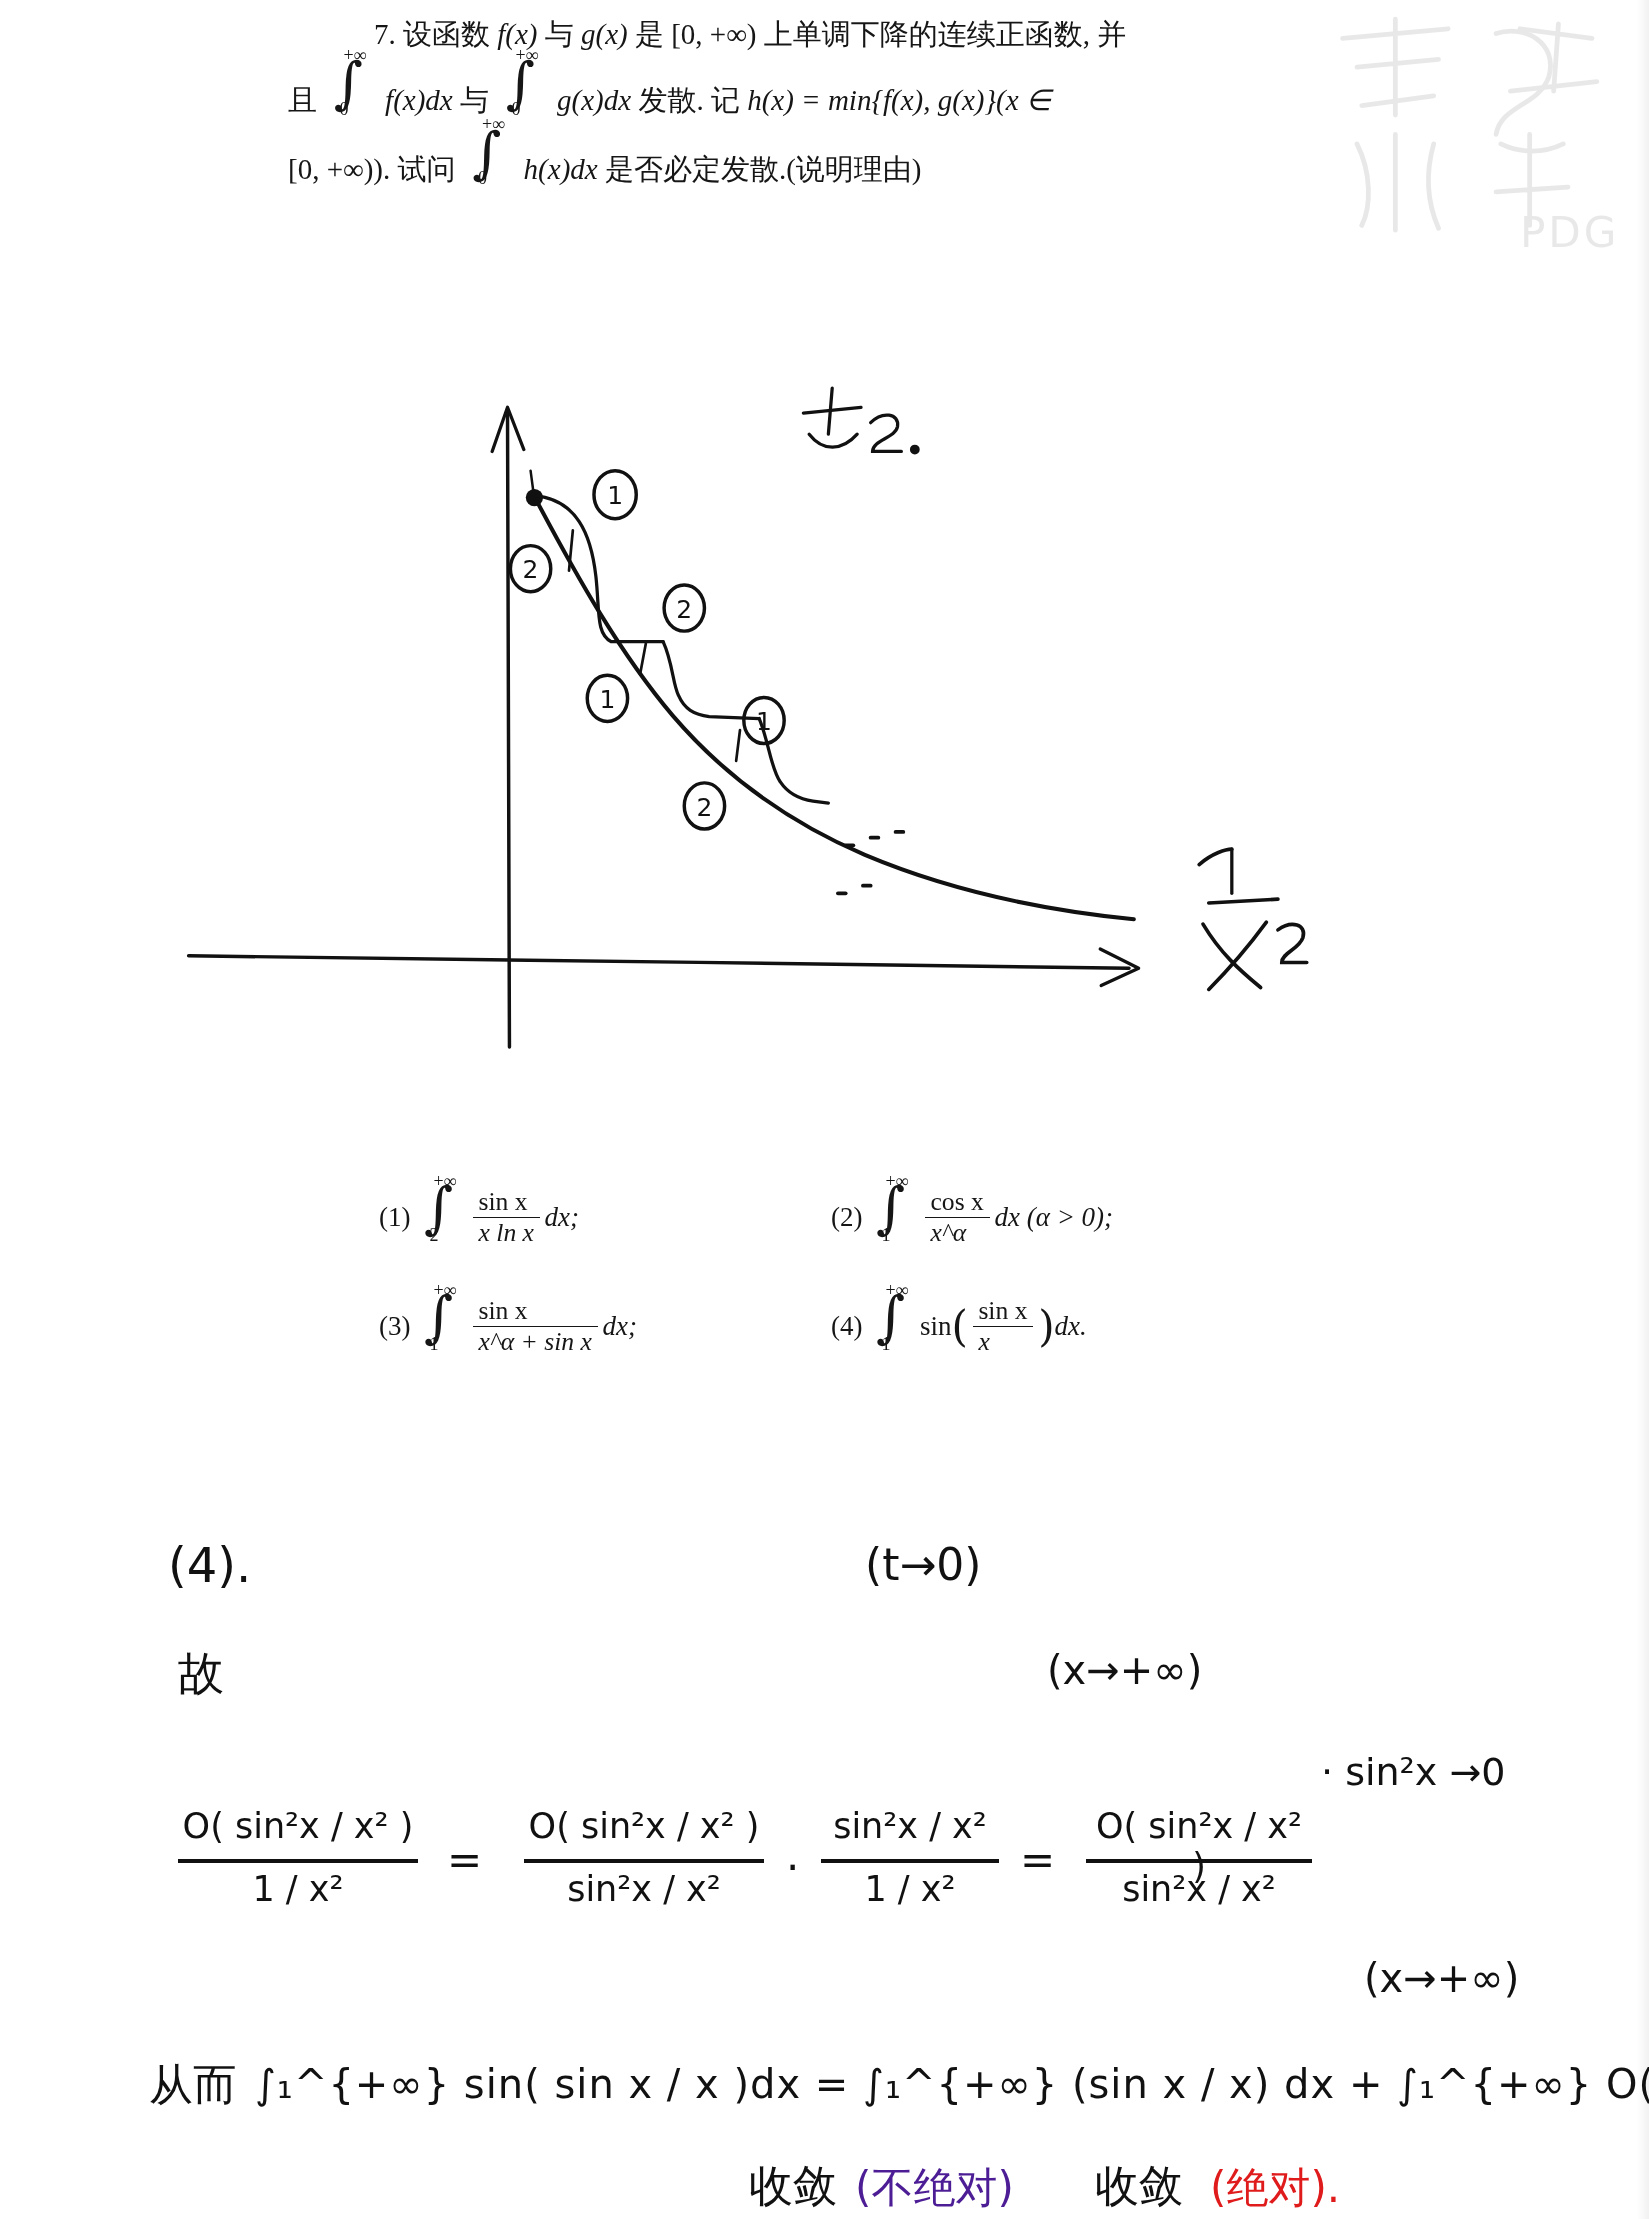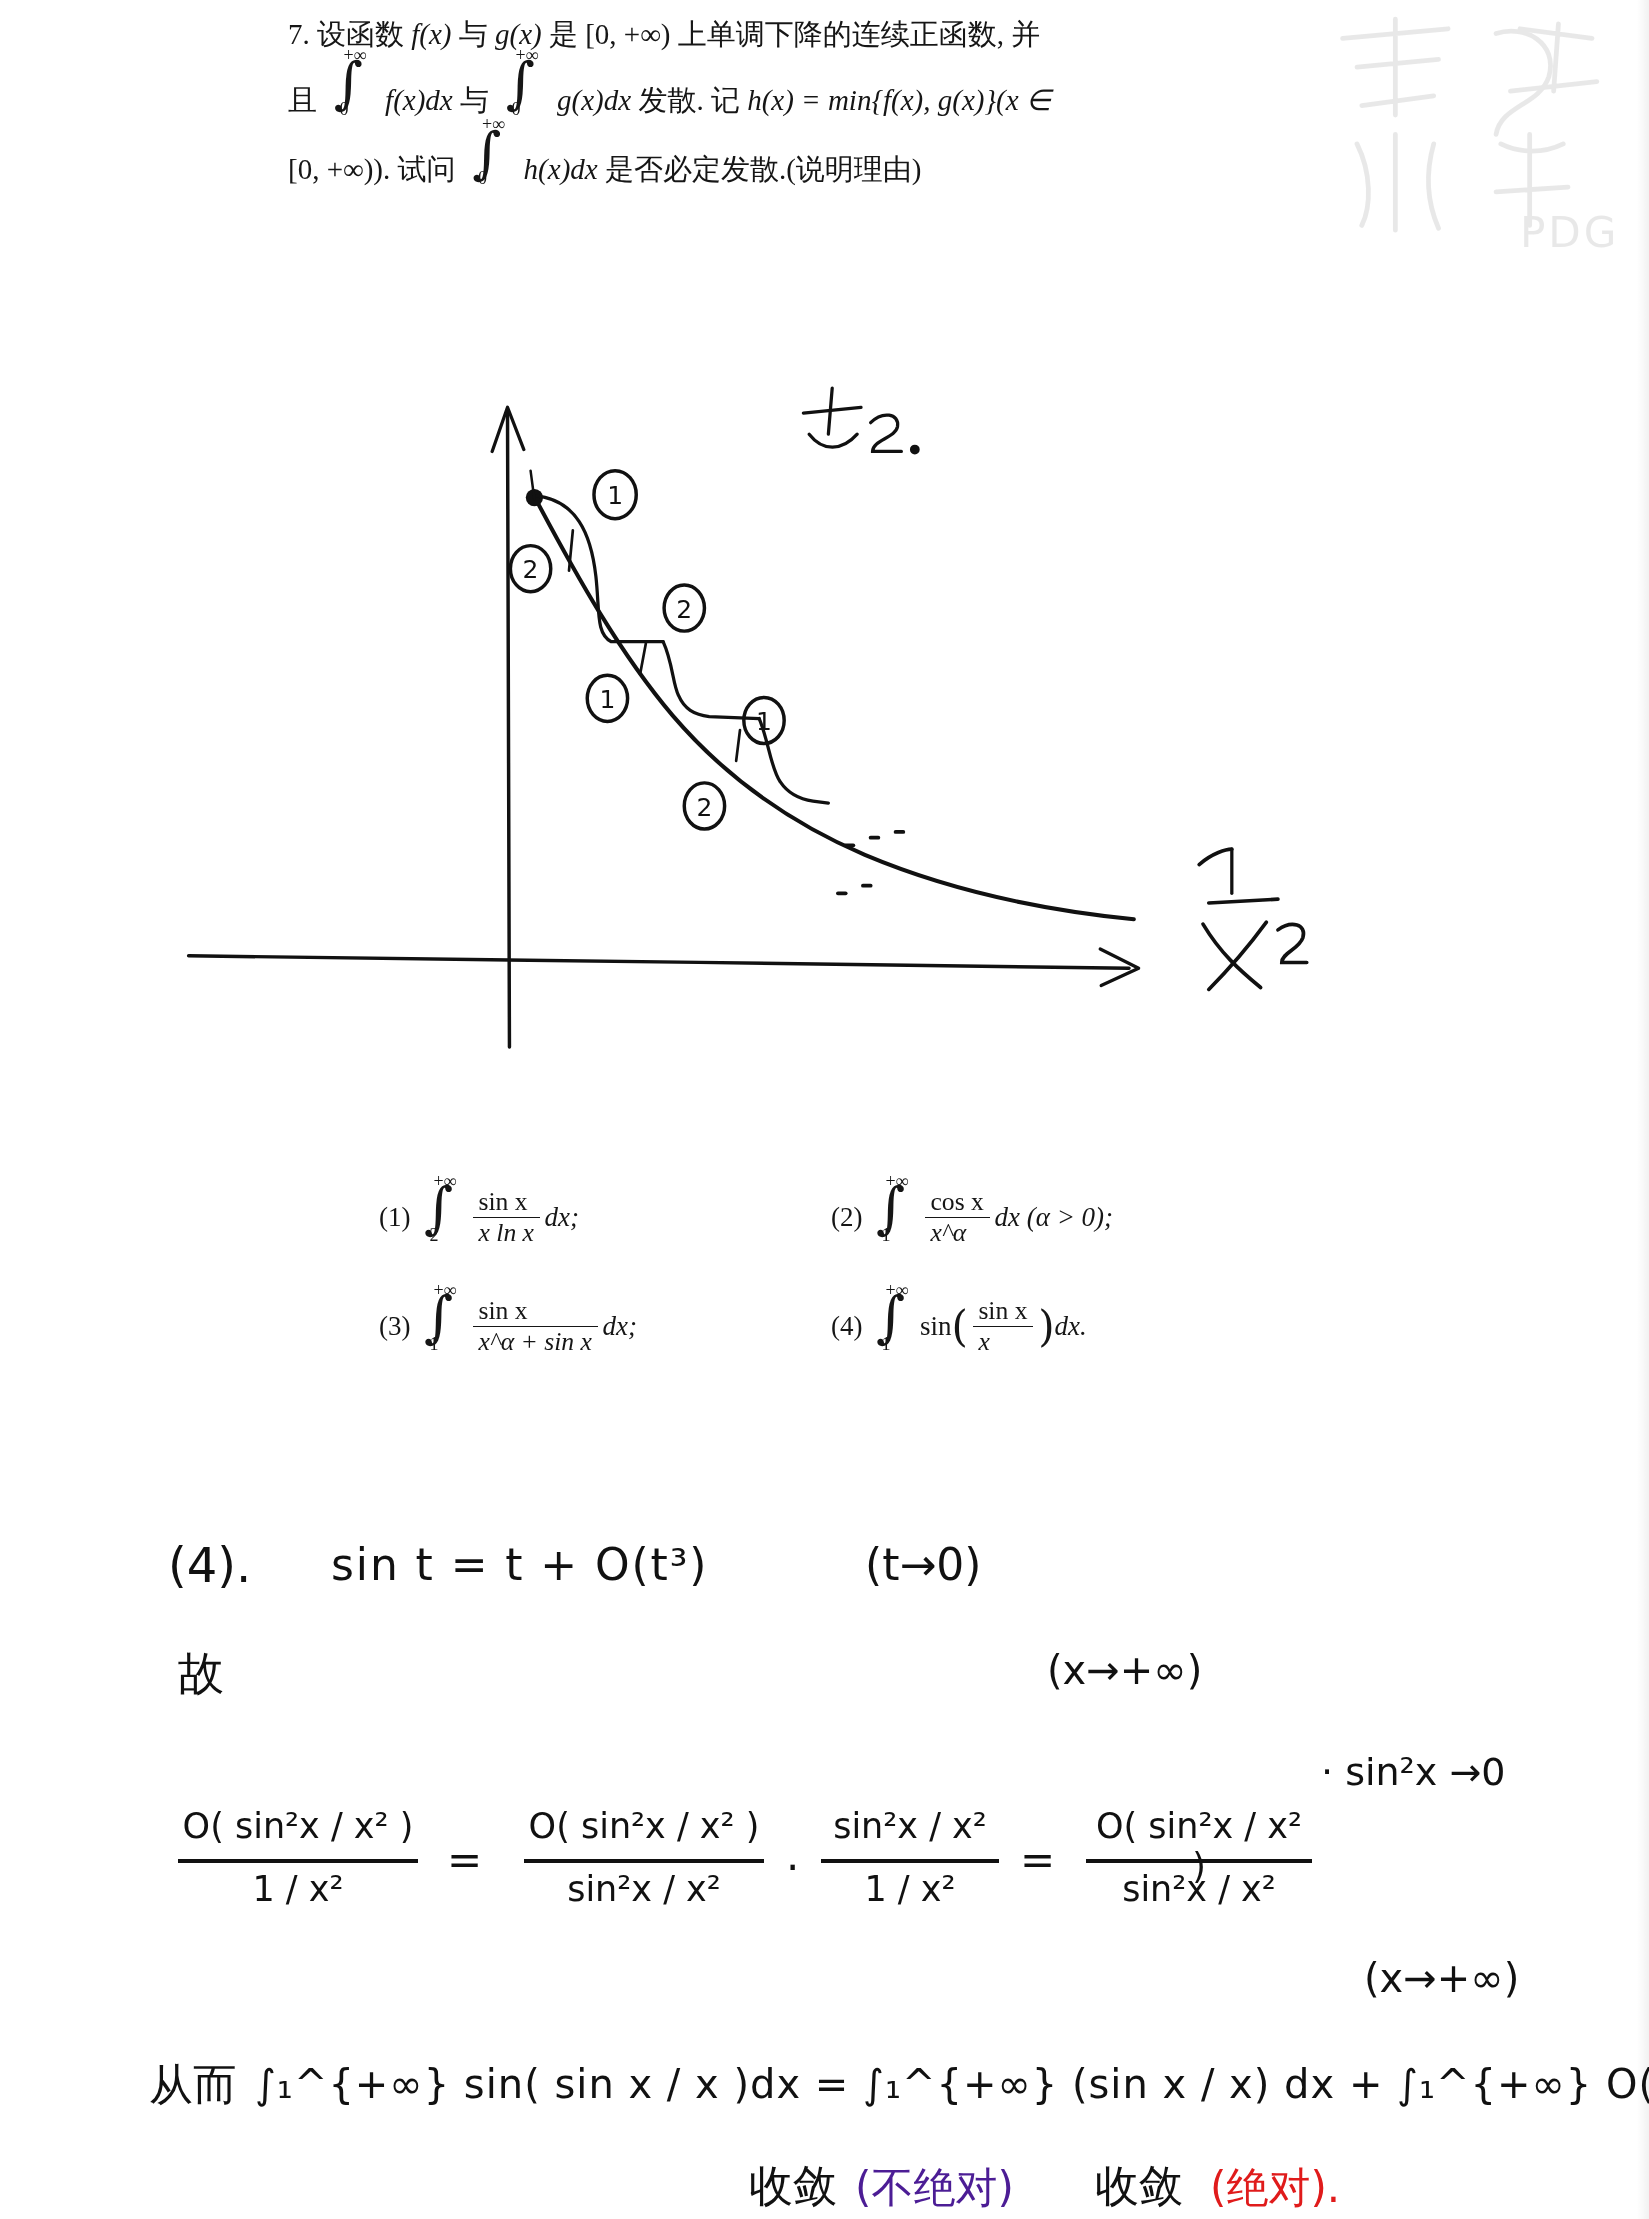--- a/index.html
+++ b/index.html
@@ -34,21 +34,21 @@
     top: 19px;
     width: 1105px;
     font-size: 29px;
     line-height: 1.05;
   }
   #problem7 .ln {
     display: block;
     white-space: nowrap;
     margin-bottom: 17.3px;
   }
-  #p7l1 { }
+  #p7l1 { margin-left: 86px; }
   #p7l2 { margin-left: 0px; }
   #p7l3 { margin-left: 0px; }
 
   
   .intg {
     display: inline-block;
     position: relative;
     vertical-align: -0.30em;
     margin: 0 5.8px 0 3.8px;
     width: 44px;
@@ -323,21 +323,20 @@
         <span class="bigparen">)</span>
         <span class="mi">dx.</span>
       </div>
 
     </div>
   </div>
 
   <div class="hand">
 
     <div class="hw" style="left:168px; top:1537px; font-size:48px;">(4).</div>
-    <div class="hw" style="left:331px; top:1539px; font-size:44px; letter-spacing:1.9px;">sin t = t + O(t³)</div>
     <div class="hw" style="left:865px; top:1539px; font-size:44px;text-align:right;">(t→0)</div>
 
     <div class="hw" style="left:178px; top:1643px; font-size:46px;">故</div>
     <div class="hw" style="left:1047px; top:1647px; font-size:40px;">(x→+∞)</div>
 
     <div class="hw" style="left:178px; top:1806px; font-size:35px; text-align:center; width:240px;">O( sin²x / x² )</div>
     <div class="hw" style="left:178px; top:1859px; width:240px; height:3.8px; background:#111;"></div>
     <div class="hw" style="left:178px; top:1869px; font-size:35px; text-align:center; width:240px;">1 / x²</div>
 
     <div class="hw" style="left:447px; top:1835px; font-size:42px;">=</div>

